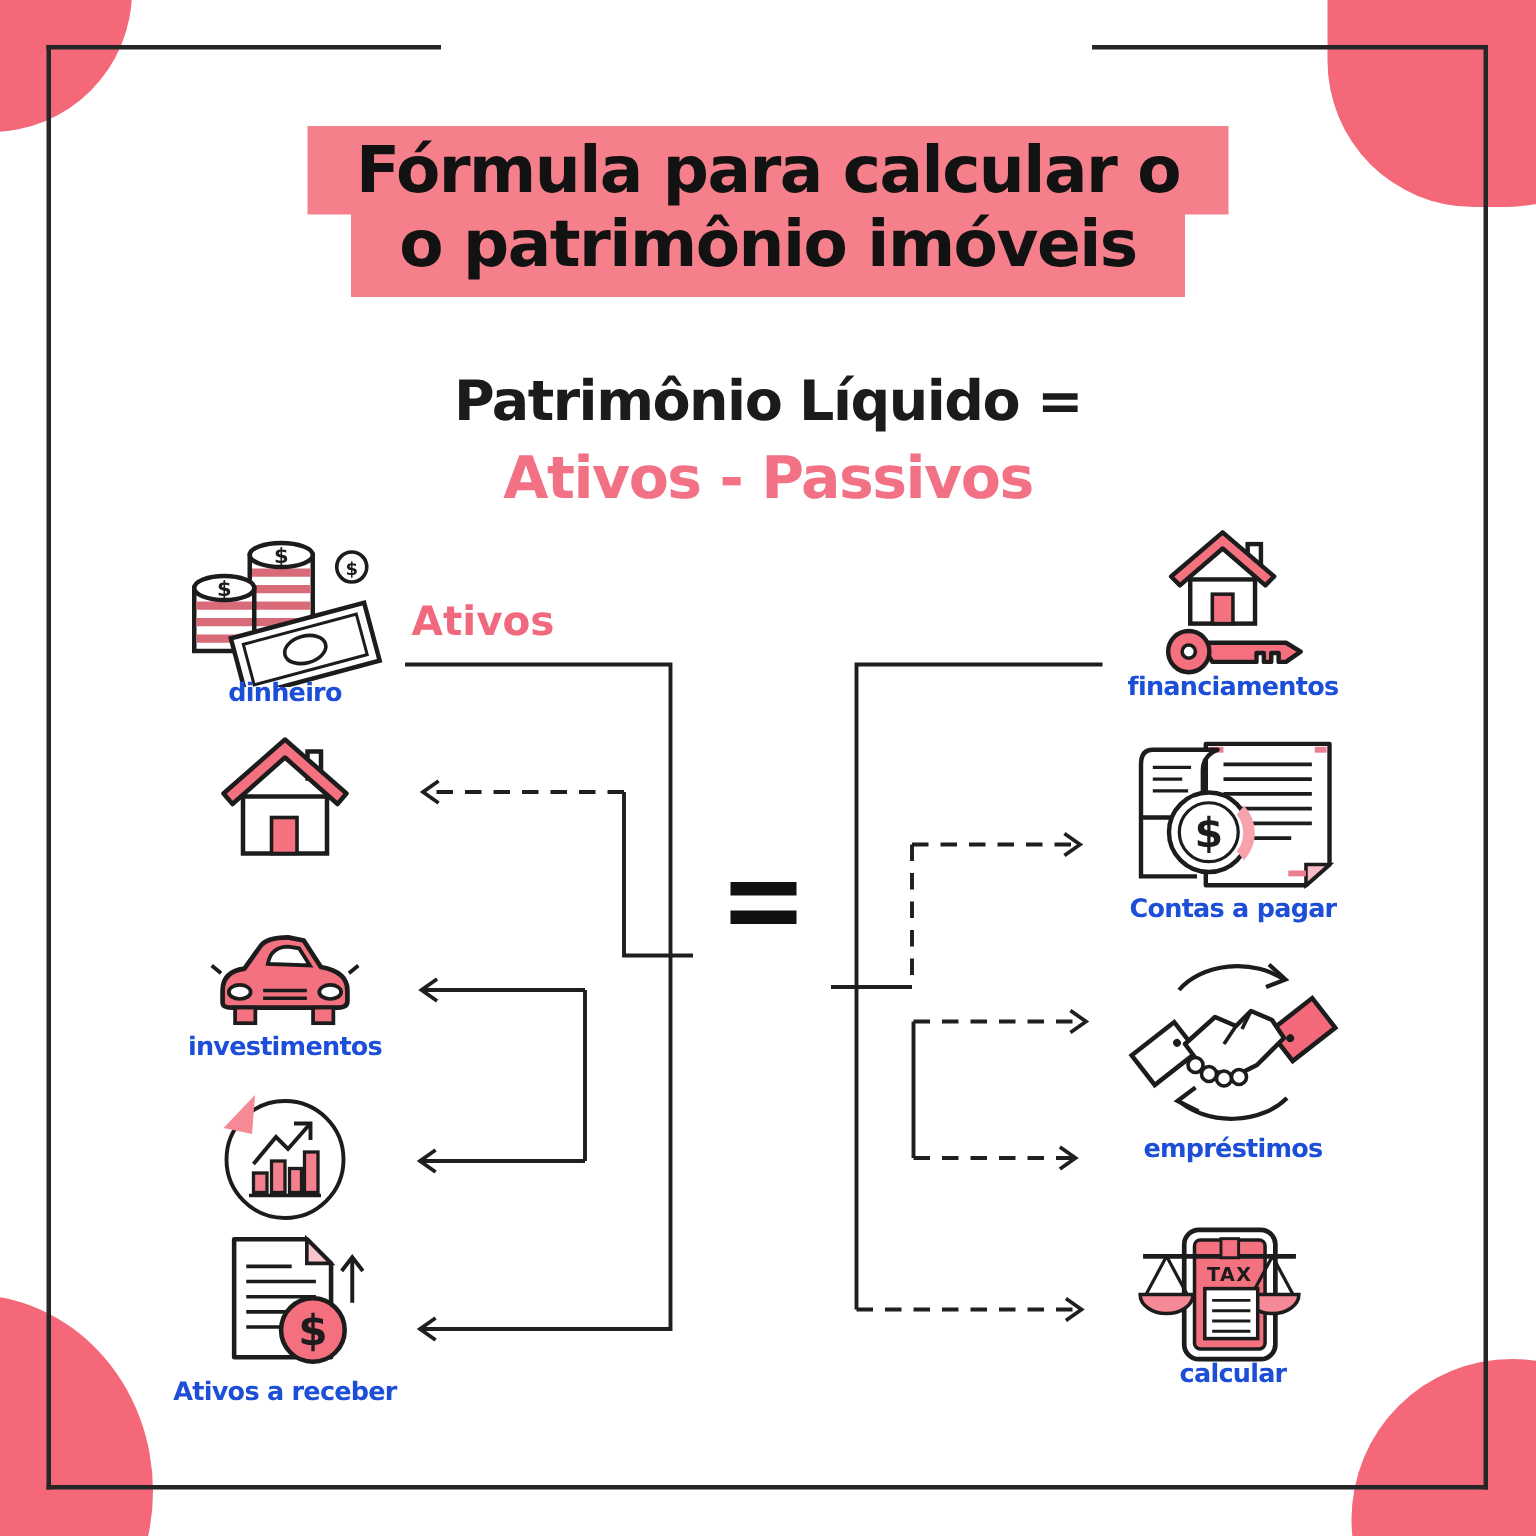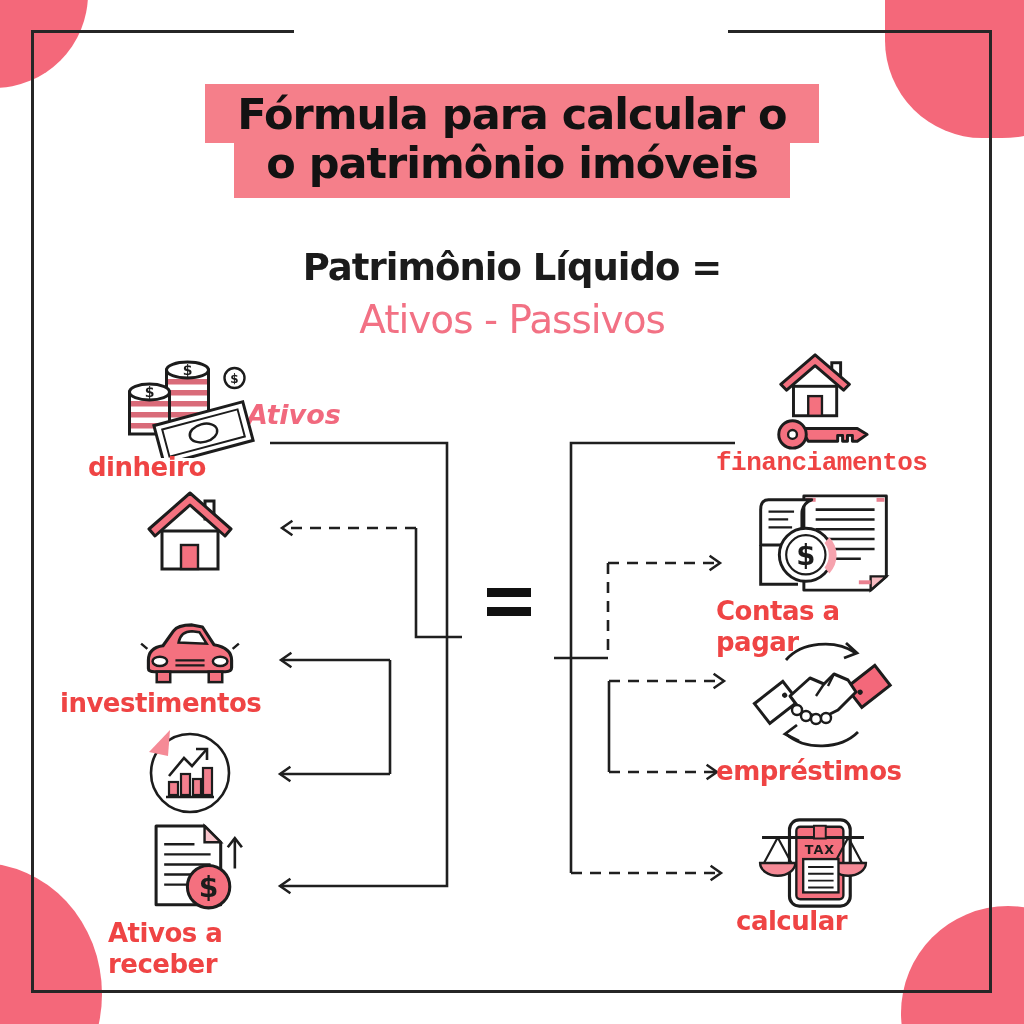--- a/index.html
+++ b/index.html
@@ -19,32 +19,32 @@
   .frame-top-l {left:31px; top:30px; width:263px;height:3px;}
   .frame-top-r {left:728px;top:30px; width:264px;height:3px;}
   
   .title-wrap{position:absolute;top:84px;left:0;right:0;text-align:center;z-index:4;line-height:1.0;}
   .title-line{display:inline-block;background:#f57f8a;color:#121212;font-weight:bold;
               font-size:43px;letter-spacing:-1px;padding:9px 32px 7px;}
   .title-line.l2{padding-top:0;padding-bottom:13px;margin-top:-1px;}
   
   .formula{position:absolute;top:246px;left:0;right:0;text-align:center;z-index:4;}
   .formula .f1{font-size:37px;font-weight:bold;color:#1b1b1b;letter-spacing:-1px;}
-  .formula .f2{font-size:39px;font-weight:normal;color:#f27184;letter-spacing:-1px;margin-top:8px;}
-  
-  .col-header{position:absolute;z-index:4;font-size:27px;font-weight:bold;color:#f1697e;text-align:left;font-style:italic;}
+  .formula .f2{font-size:39px;font-weight:bold;color:#f27184;letter-spacing:-1px;margin-top:8px;}
+  
+  .col-header{position:absolute;z-index:4;font-size:27px;font-weight:bold;color:#f1697e;text-align:center;}
   .hdr-ativos{left:247px;top:399px;width:150px;}
   .hdr-passivos{left:581px;top:397px;width:150px;}
   
   .equals{position:absolute;left:487px;top:588px;z-index:4;}
   .eq-bar{width:44px;height:9px;background:#111;margin-bottom:10px;}
   
   .icon{position:absolute;z-index:4;}
-  .item-label{position:absolute;z-index:4;font-size:26px;font-weight:bold;color:#ef4444;
-              text-align:left;line-height:1.2;letter-spacing:-0.5px;}
+  .item-label{position:absolute;z-index:4;font-size:17px;font-weight:bold;color:#1d4ed8;
+              text-align:center;line-height:1.2;letter-spacing:-0.5px;}
   svg text{font-family:"DejaVu Sans","Liberation Sans",sans-serif;font-weight:bold;fill:#1c1c1c;}
   .connectors{position:absolute;left:0;top:0;z-index:3;}
 </style>
 </head>
 <body>
 
 <div class="canvas">
 
   <div class="blob blob-tl"></div>
   <div class="blob blob-tr"></div>
@@ -199,21 +199,21 @@
         <rect x="67" y="12" width="9" height="16" fill="#fff"></rect>
         <rect x="28" y="36" width="44" height="30" fill="#fff"></rect>
         <polygon points="50,4 85,34 79,40 50,15 21,40 15,34" fill="#f4717f" stroke-linejoin="round"></polygon>
         <rect x="43" y="46" width="14" height="20" fill="#f4717f" stroke-width="2.4"></rect>
         <polygon points="40,79 93,79 103,85 93,92 88,92 88,86 83,86 83,92 78,92 78,86 73,86 73,92 43,92 40,87" fill="#f4707f" stroke-linejoin="round"></polygon>
         <circle cx="27" cy="85" r="14" fill="#f4707f"></circle>
         <circle cx="27" cy="85" r="4.5" fill="#fff" stroke-width="2.4"></circle>
       </g>
     </svg>
   </div>
-  <div class="item-label" style="left:716px;top:448px;width:212px;font-family:Liberation Mono, monospace;">financiamentos</div>
+  <div class="item-label" style="left:716px;top:448px;width:212px;">financiamentos</div>
 
   <div class="icon" style="left:742px;top:490px;">
     <svg width="164" height="108" viewBox="0 0 165 110">
       <g stroke="#1c1c1c" stroke-width="3">
         <path d="M62 6 H146 V88 L130 102 H62 Z" fill="#fff" stroke-linejoin="round"></path>
         <polygon points="146,88 130,102 130,88" fill="#f8bcc2" stroke-width="2.4"></polygon>
         <g stroke-width="2.6" fill="none">
           <path d="M74 20 H134 M74 30 H134 M74 40 H134 M74 50 H134 M74 60 H134 M74 70 H120"></path>
         </g>
         <g stroke="none" fill="#e9808f">

